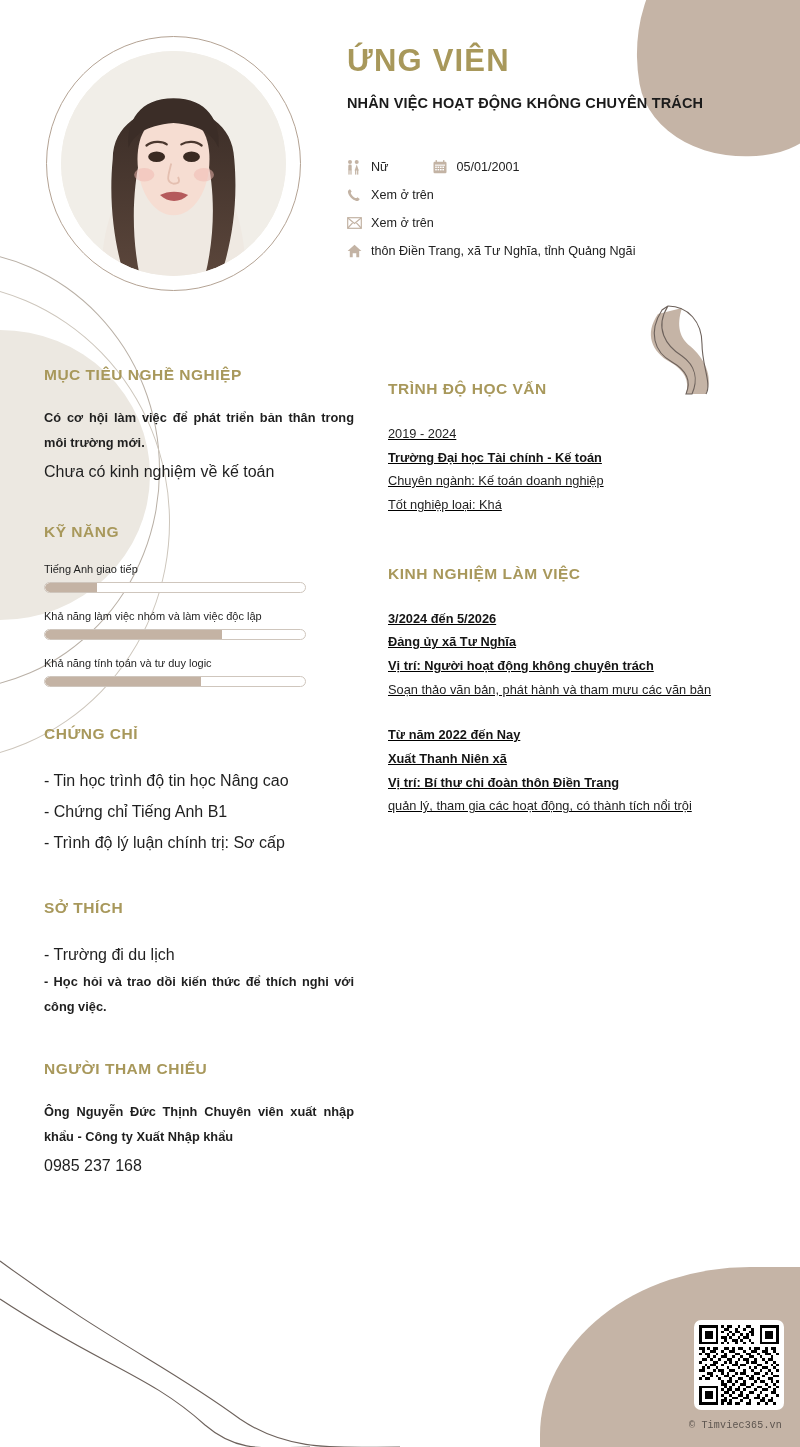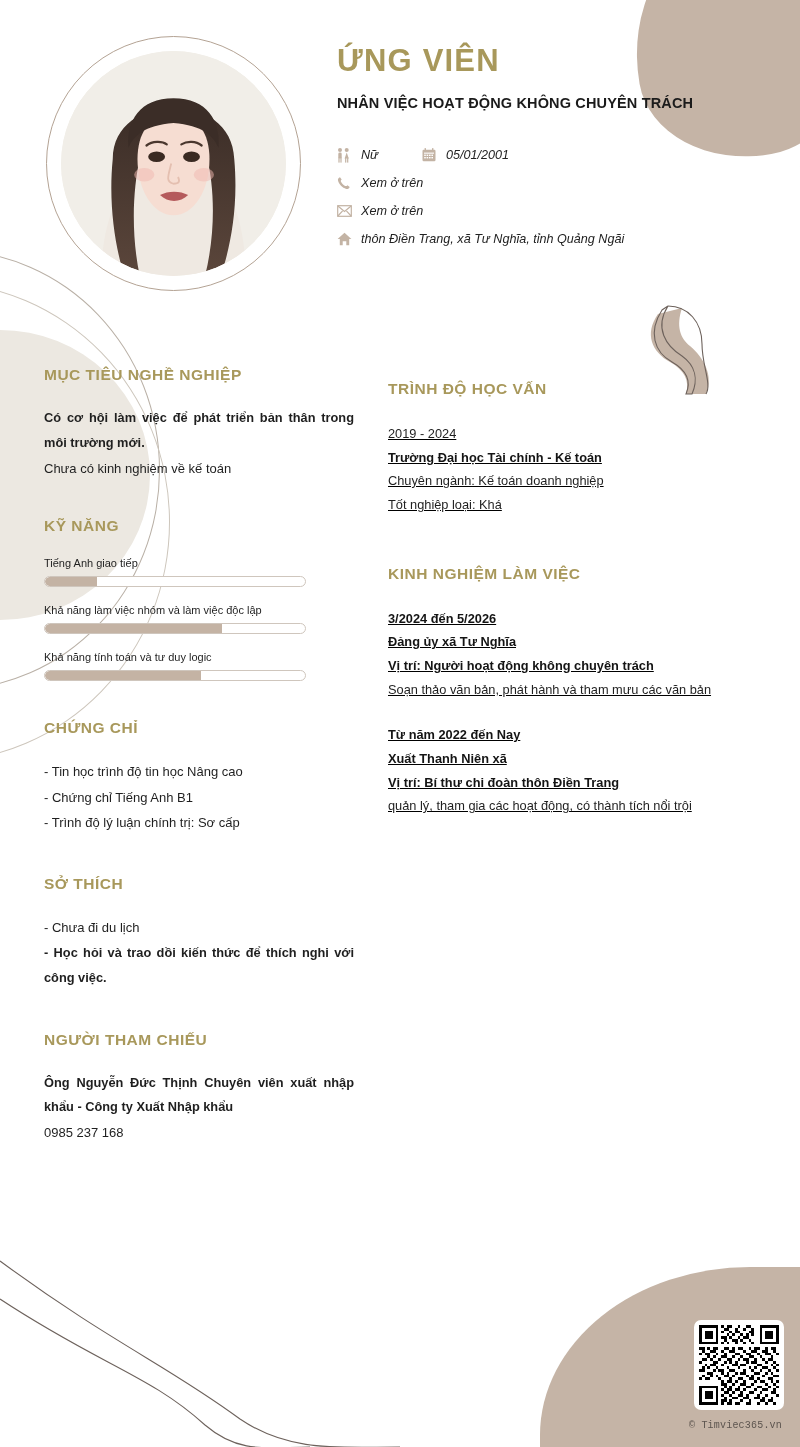--- a/index.html
+++ b/index.html
@@ -85,37 +85,37 @@
   }
   .photo {
     width: 100%; height: 100%;
     border-radius: 50%;
     overflow: hidden;
     position: relative;
     background: #f2efe9;
   }
   .photo svg { display: block; width: 100%; height: 100%; }
 
-  .head-right { position: absolute; left: 337px; top: 44px; width: 410px; }
+  .head-right { position: absolute; left: 347px; top: 44px; width: 410px; }
   .name {
     font-size: 31px;
     font-weight: 700;
     letter-spacing: 1.2px;
     color: #a8985b;
     line-height: 1.1;
   }
   .job-title {
     margin-top: 17px;
     font-size: 14.5px;
     font-weight: 700;
     letter-spacing: .15px;
     color: #1b1b1b;
   }
 
-  .contact { margin-top: 30px; font-style: italic; }
+  .contact { margin-top: 42px; }
   .crow {
     display: flex;
     align-items: center;
     height: 28px;
     font-size: 12.6px;
     color: #222222;
   }
   .cicon {
     width: 24px;
     flex: 0 0 24px;
@@ -150,21 +150,21 @@
   }
   .col-right .sec-title { margin-bottom: 24px; }
 
   .body-text {
     font-size: 12.8px;
     color: #1f1f1f;
     line-height: 1.95;
     font-weight: bold;
   }
   .justified { text-align: justify; }
-  .line { font-size: 13px; color: #1f1f1f; line-height: 1.95; }
+  .line { font-size: 16px; color: #1f1f1f; line-height: 1.95; }
 
   
   .skill { margin-bottom: 17px; }
   .skill-label {
     font-size: 11px;
     color: #1f1f1f;
     margin-bottom: 7px;
   }
   .bar {
     position: relative;
@@ -385,21 +385,21 @@
 
     <div class="sec" style="margin-bottom:40px">
       <div class="sec-title">CHỨNG CHỈ</div>
       <div class="line">- Tin học trình độ tin học Nâng cao</div>
       <div class="line">- Chứng chỉ Tiếng Anh B1</div>
       <div class="line">- Trình độ lý luận chính trị: Sơ cấp</div>
     </div>
 
     <div class="sec" style="margin-bottom:40px">
       <div class="sec-title">SỞ THÍCH</div>
-      <div class="line">- Chưa đi du lịch</div>
+      <div class="line">- Trường đi du lịch</div>
       <div class="body-text justified">- Học hỏi và trao dồi kiến thức để thích nghi với công việc.</div>
     </div>
 
     <div class="sec" style="margin-bottom:0">
       <div class="sec-title">NGƯỜI THAM CHIẾU</div>
       <div class="body-text justified">Ông Nguyễn Đức Thịnh Chuyên viên xuất nhập khẩu - Công ty Xuất Nhập khẩu</div>
       <div class="line">0985 237 168</div>
     </div>
 
   </div>

